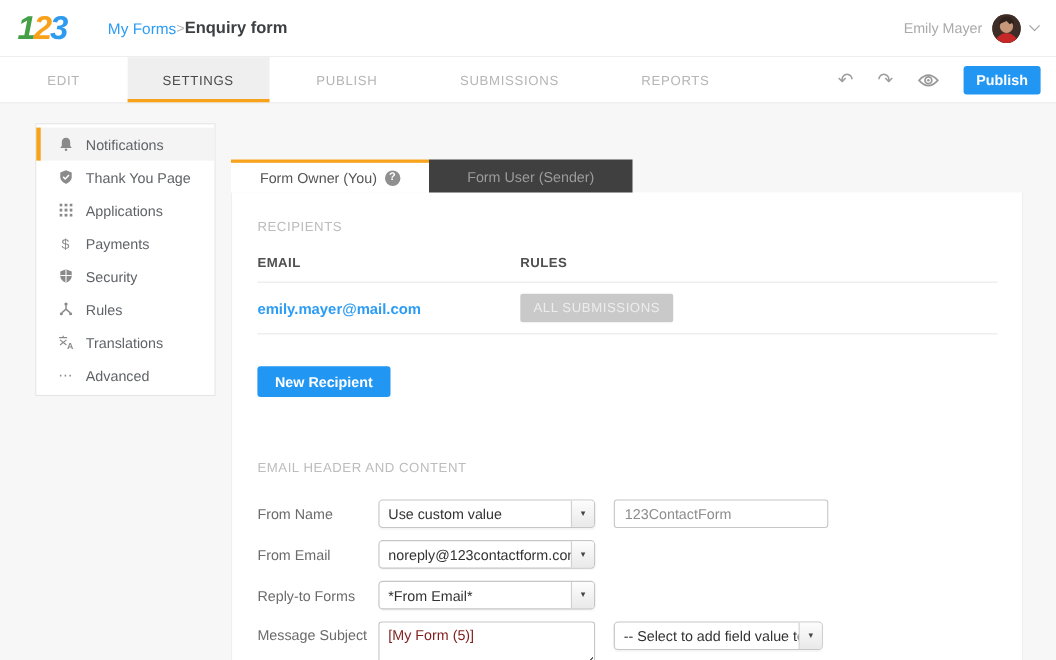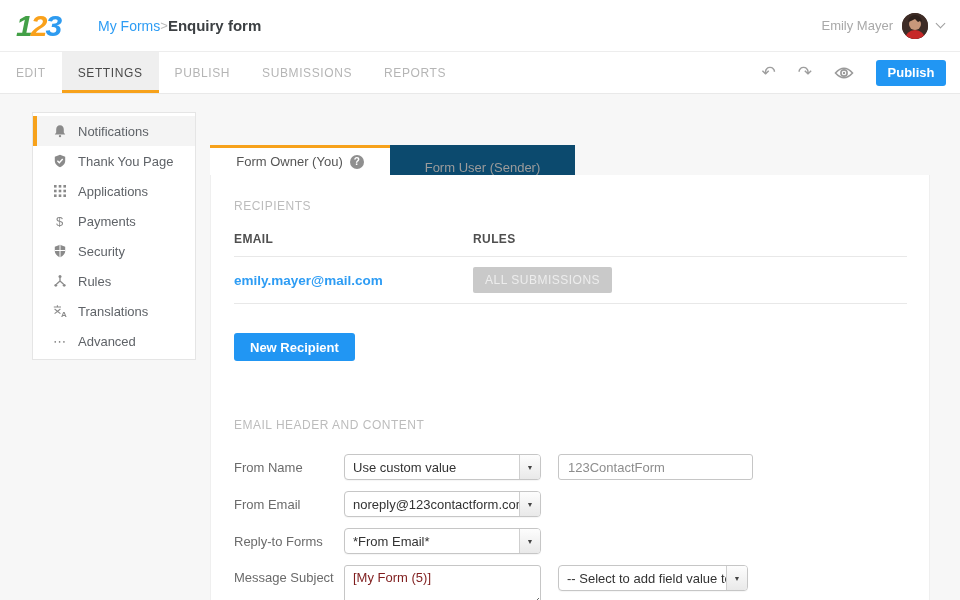--- a/index.html
+++ b/index.html
@@ -18,22 +18,22 @@
   .crumb-current { color:#3c4043; font-size:15px; font-weight:700; }
   .userbox { margin-left:auto; margin-right:16px; display:flex; align-items:center; gap:9px; cursor:pointer; }
   .username { color:#a9a9a9; font-size:13px; }
   .avatar { width:26px; height:26px; border-radius:50%; overflow:hidden; background:#4a342c; }
   .chev { width:7px; height:7px; border-right:1.6px solid #9e9e9e; border-bottom:1.6px solid #9e9e9e;
           transform:rotate(45deg); margin-top:-4px; }
 
   
   .navbar { position:absolute; left:0; top:52px; width:960px; height:42px; background:#fff;
             border-bottom:1px solid #e9e9e9; display:flex; align-items:stretch; }
-  .nav-tab { display:flex; align-items:center; padding:0 16px; font-size:12px; letter-spacing:.6px;
-             color:#b5b5b5; cursor:pointer; }
+  .nav-tab { display:flex; align-items:center; padding:0 32px; font-size:12px; letter-spacing:.6px;
+             color:#b5b5b5; cursor:pointer;margin-left:11px; }
   .nav-tab.active { background:#efefef; color:#4a4a4a; border-bottom:3px solid #f7a21b; padding-top:3px; }
   .nav-right { margin-left:auto; display:flex; align-items:center; gap:22px; margin-right:14px; }
   .hist-icon { font-size:17px; color:#9e9e9e; cursor:pointer; line-height:1; }
   .eye { cursor:pointer; display:flex; }
   .btn-blue { background:#2196f3; color:#fff; border:none; border-radius:3px; font-size:13px;
               font-weight:600; cursor:pointer; font-family:inherit; }
   .publish-btn { width:70px; height:26px; }
 
   
   .sidebar { position:absolute; left:32px; top:112px; width:164px; background:#fff;
@@ -43,21 +43,21 @@
   .side-item.active { background:#f4f4f4; border-left:4px solid #f7a21b; }
   .side-icon { width:15px; display:flex; justify-content:center; align-items:center; color:#8a8a8a;
                font-size:13px; flex:none; }
 
   
   .main { position:absolute; left:210px; top:113px; width:720px; height:487px; }
   .panel-tabs { display:flex; height:30px;margin-top:32px; }
   .panel-tab { display:flex; align-items:center; justify-content:center; gap:7px; font-size:13px;
                cursor:pointer; }
   .panel-tab.active { width:180px; background:#fff; color:#555; border-top:3px solid #f7a21b; }
-  .panel-tab.inactive { width:185px; background:#0c4a6e; color:#9b9b9b;align-items:flex-end; }
+  .panel-tab.inactive { width:185px; background:#404040; color:#9b9b9b; }
   .help-dark { width:14px; height:14px; border-radius:50%; background:#8f8f8f; color:#fff;
                font-size:10px; font-weight:700; display:flex; align-items:center; justify-content:center; }
   .panel { background:#fff; border:1px solid #efefef; border-top:none; min-height:457px;
            padding:0 22px 20px 23px; }
 
   .section-label { font-size:12px; letter-spacing:.5px; color:#bcbcbc; }
   .recipients .section-label { padding-top:24px; margin-bottom:19px; }
 
   .tbl-head { display:grid; grid-template-columns:239px 1fr; padding-bottom:10px;
               border-bottom:1px solid #e8e8e8; }

